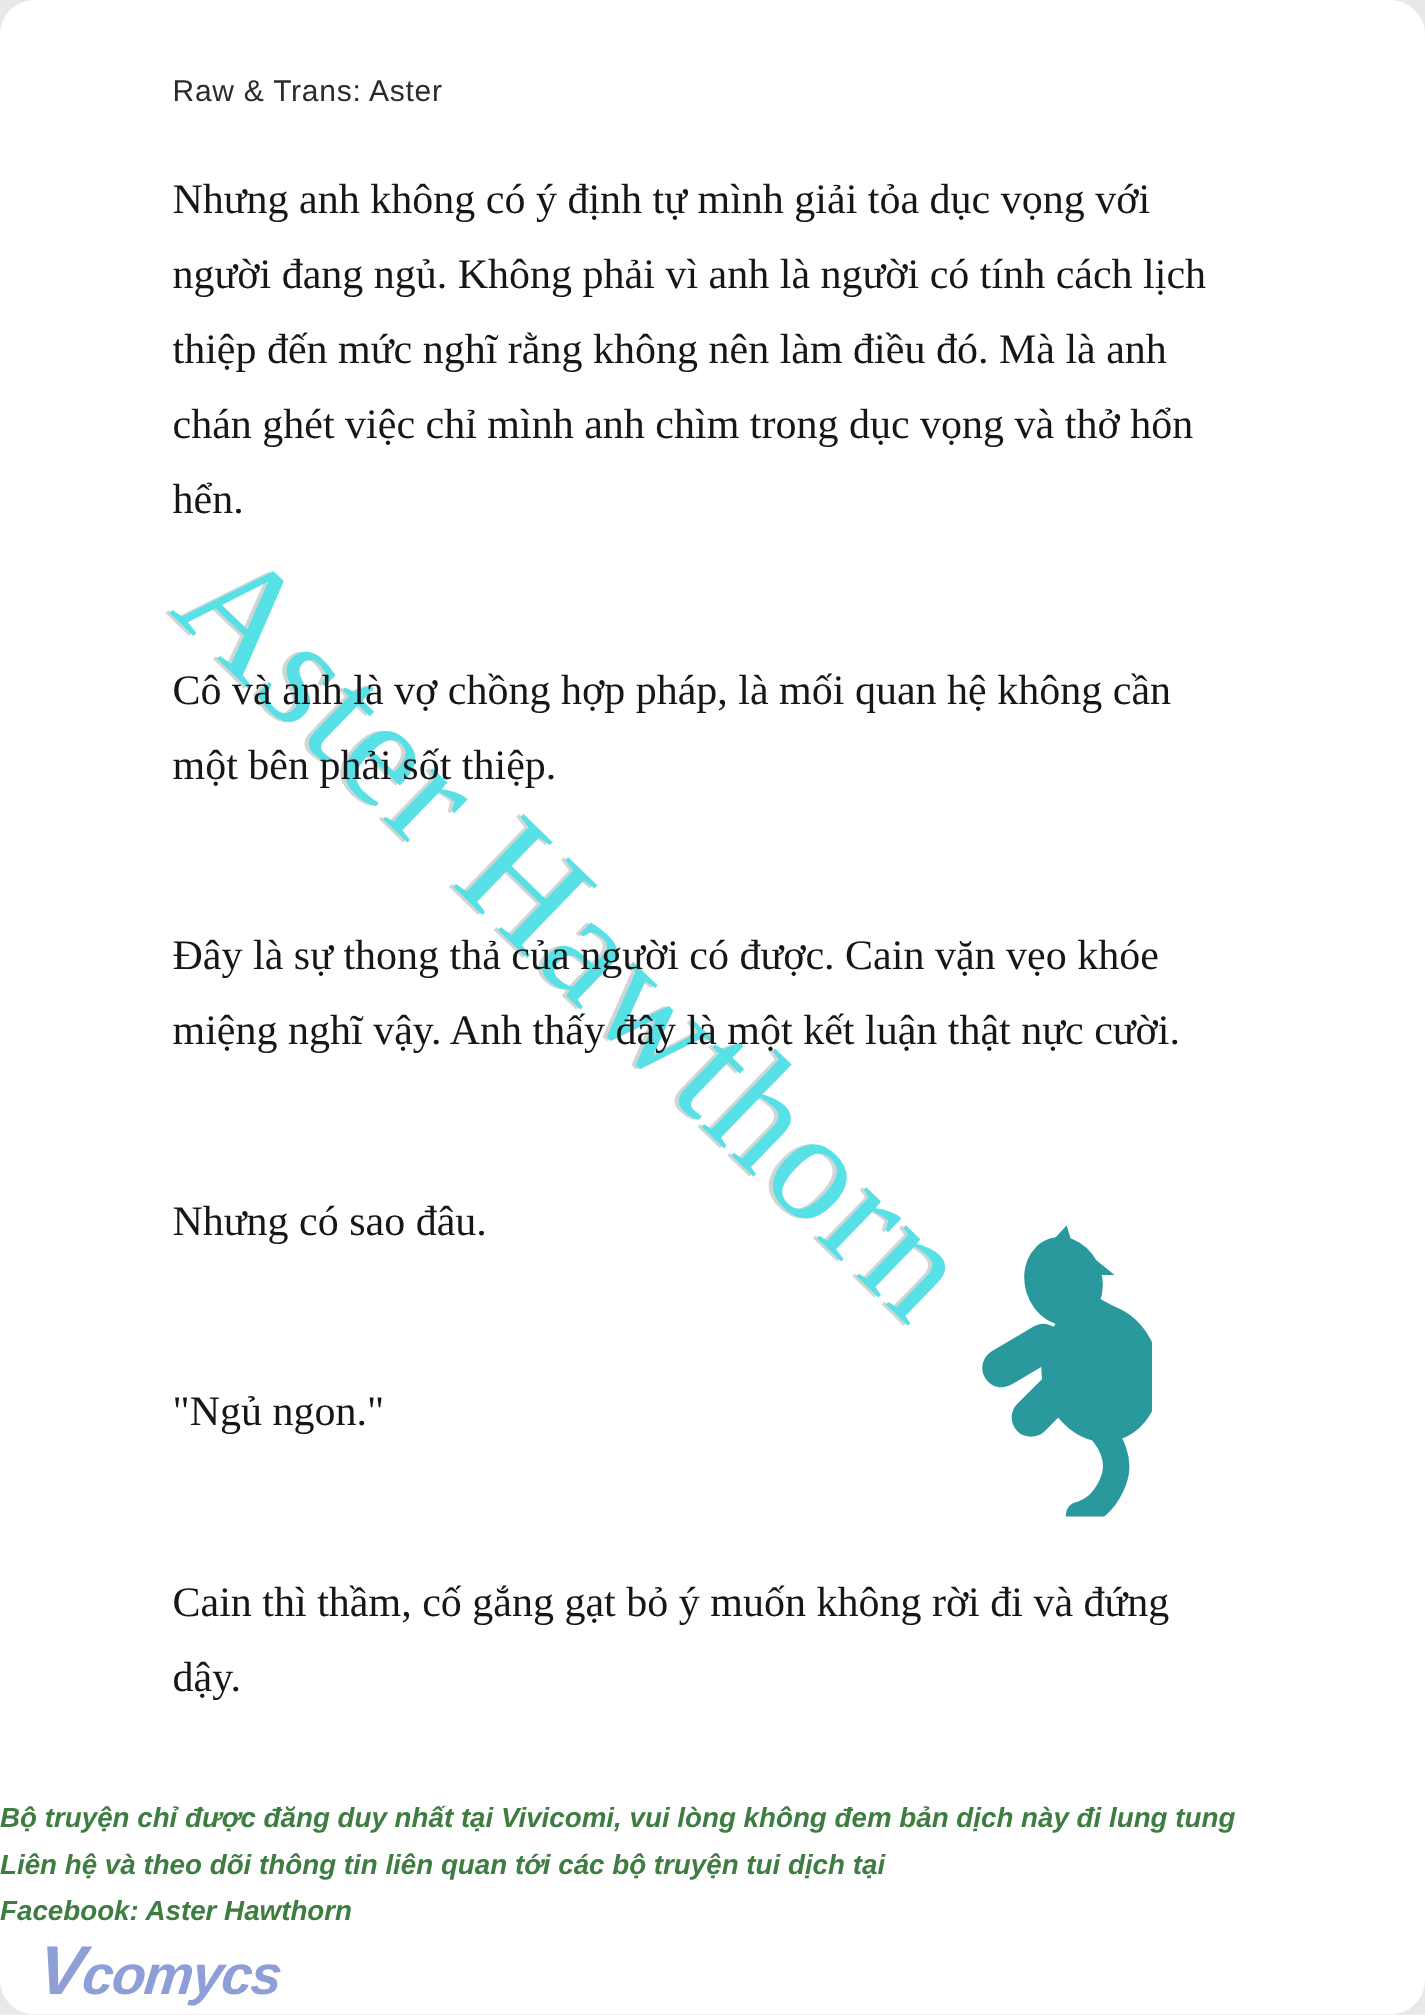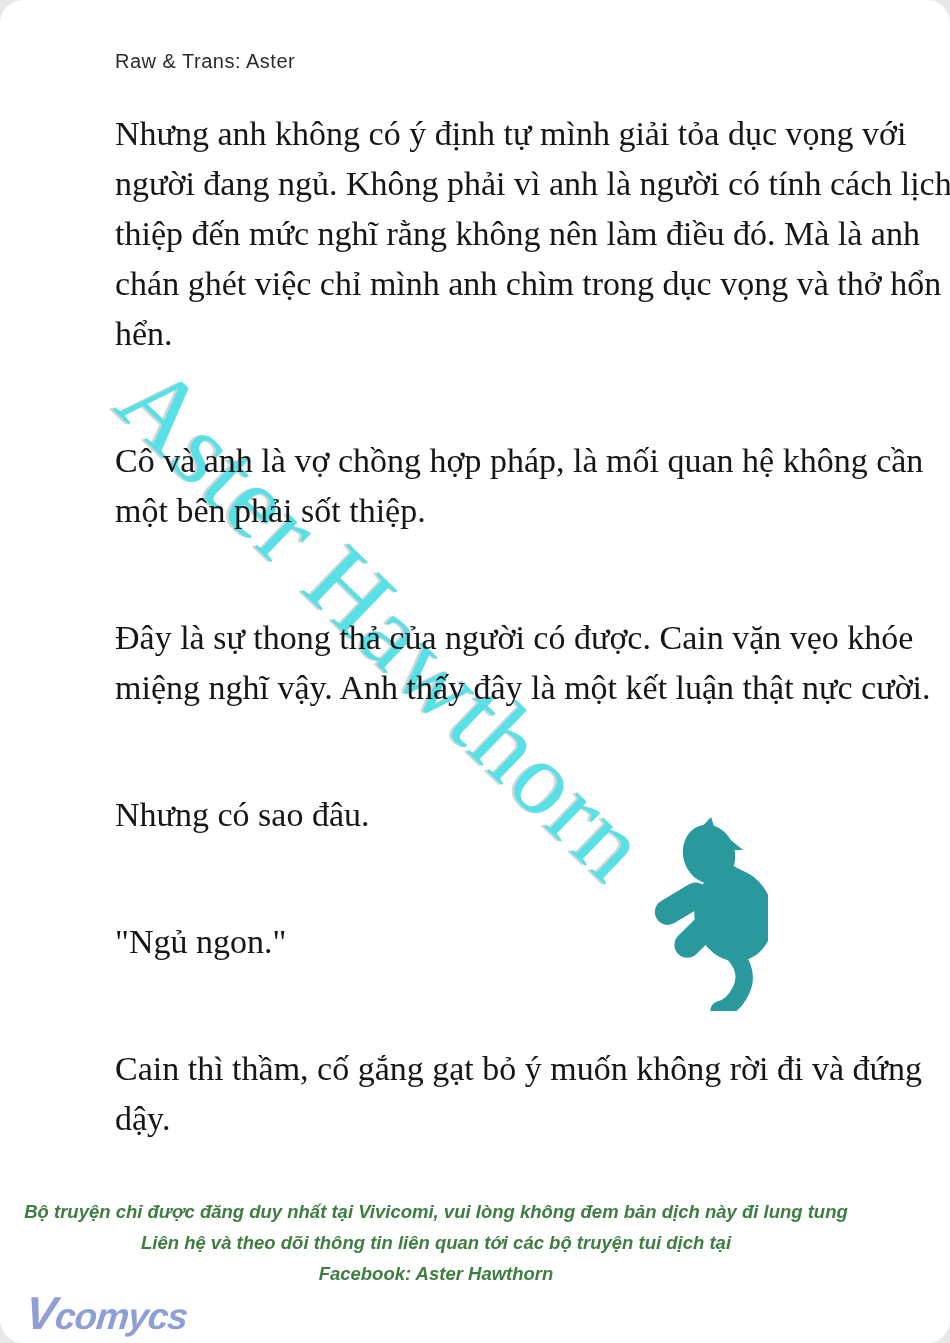--- a/index.html
+++ b/index.html
@@ -22,32 +22,31 @@
     transform:rotate(44deg);transform-origin:0 0;
     font-family:"Liberation Serif", serif;
     font-size:103px;letter-spacing:2px;
     color:#57e0e5;
     text-shadow:-2px 2px 0 rgba(150,163,163,0.45);
     white-space:nowrap;
     z-index:1;
   }
   .content{
     position:absolute;left:115px;top:112px;width:726px;
-    font-size:34px;color:#161616;
+    font-size:28px;color:#161616;
     z-index:2;
   }
   .content p{margin:0 0 77px 0;padding:0;}
   .content .ln{display:block;height:50px;line-height:44px;white-space:nowrap;}
   .cat{
     position:absolute;left:650px;top:815px;
     width:118px;height:196px;z-index:1;
   }
   .footer{
     position:absolute;left:0;top:1196px;width:872px;
-    text-align:center;
     font-family:"Liberation Sans", sans-serif;
     font-style:italic;font-weight:bold;
     font-size:18.5px;line-height:31px;
     color:#3e7d41;
     z-index:2;
   }
   .logo{
     position:absolute;left:26px;top:1286px;
     font-family:"Liberation Sans", sans-serif;
     font-weight:bold;font-style:italic;

